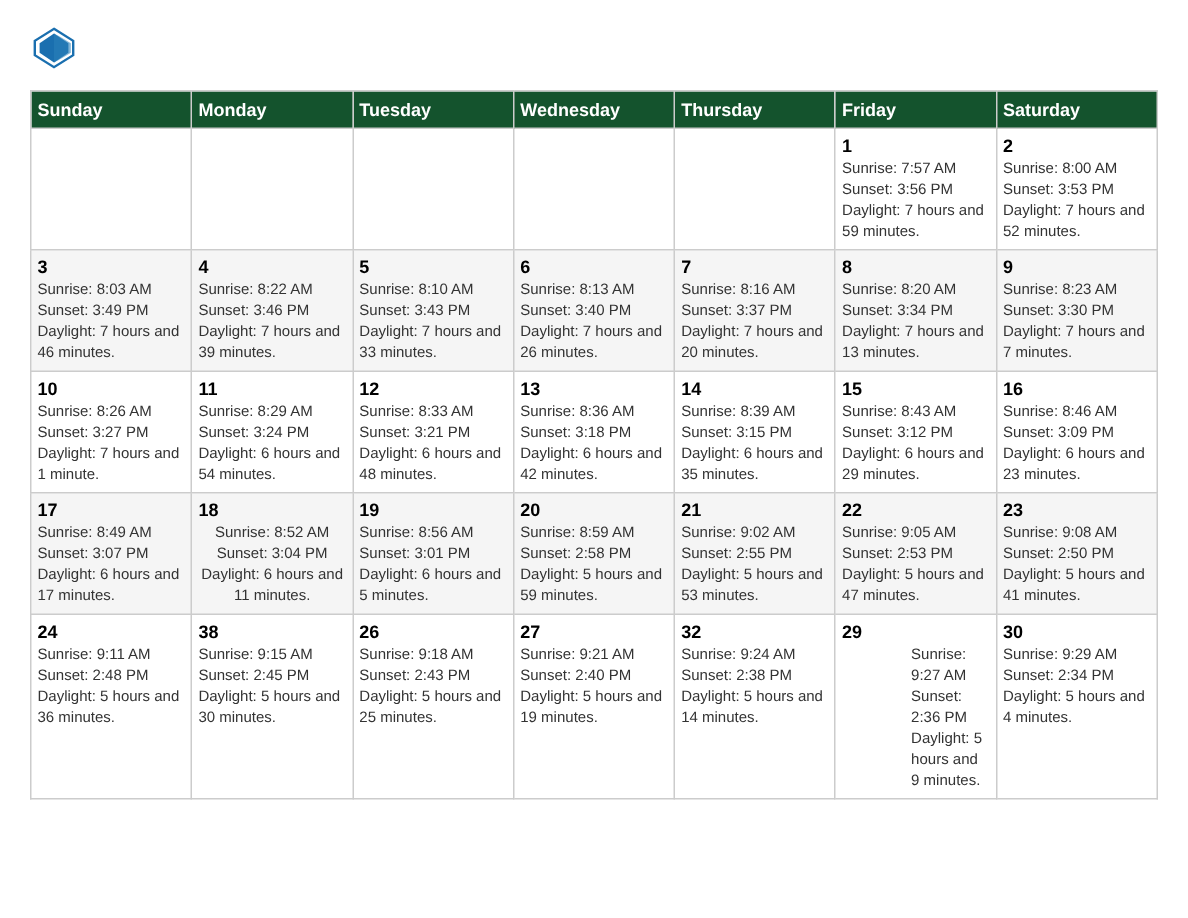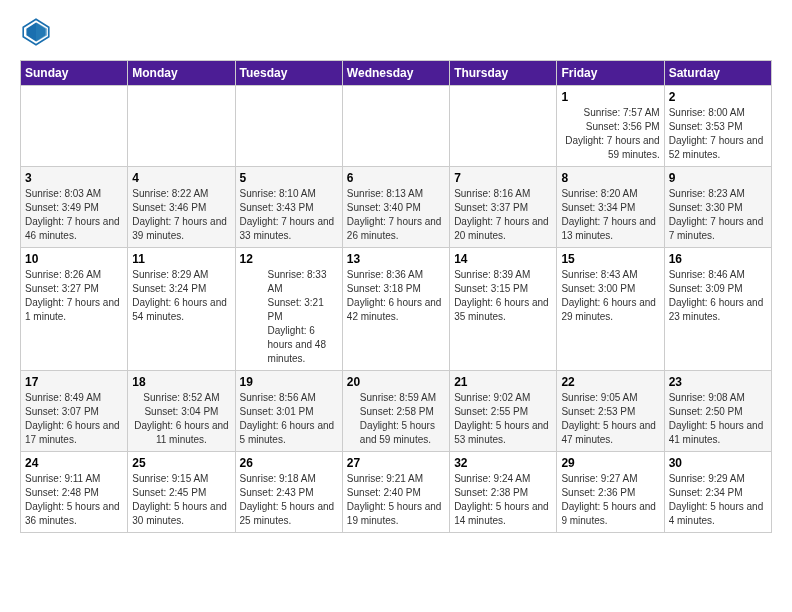--- a/index.html
+++ b/index.html
@@ -49,21 +49,21 @@
       font-size: 15px;
       color: #444;
     }
     
     .cal {
       width: 100%;
       border-collapse: collapse;
       font-size: 10.5px;
     }
     .cal thead th {
-      background: #4c1d95;
+      background: #14532d;
       color: #fff;
       padding: 5px 4px;
       text-align: left;
       font-size: 12px;
       font-weight: bold;
       border: 1px solid #ccc;
     }
     .cal tbody td {
       border: 1px solid #ccc;
       vertical-align: top;
@@ -124,21 +124,21 @@
     </thead>
     <tbody id="cal-body">
     <tr>
           <td class="empty"></td>
           <td class="empty"></td>
           <td class="empty"></td>
           <td class="empty"></td>
           <td class="empty"></td>
           <td>
             <span class="day-num">1</span>
-            <div class="day-info" style="white-space: pre-line; text-align: right;">Sunrise: 7:57 AM
+            <div class="day-info" style="white-space: pre-line;">Sunrise: 7:57 AM
 Sunset: 3:56 PM
 Daylight: 7 hours and 59 minutes.</div>
           </td>
           <td>
             <span class="day-num">2</span>
             <div class="day-info" style="white-space: pre-line;">Sunrise: 8:00 AM
 Sunset: 3:53 PM
 Daylight: 7 hours and 52 minutes.</div>
           </td>
         </tr>
@@ -194,40 +194,40 @@
 Daylight: 7 hours and 1 minute.</div>
           </td>
           <td>
             <span class="day-num">11</span>
             <div class="day-info" style="white-space: pre-line;">Sunrise: 8:29 AM
 Sunset: 3:24 PM
 Daylight: 6 hours and 54 minutes.</div>
           </td>
           <td>
             <span class="day-num">12</span>
-            <div class="day-info" style="white-space: pre-line; margin-left: 28px;">Sunrise: 8:33 AM
+            <div class="day-info" style="white-space: pre-line;">Sunrise: 8:33 AM
 Sunset: 3:21 PM
 Daylight: 6 hours and 48 minutes.</div>
           </td>
           <td>
             <span class="day-num">13</span>
             <div class="day-info" style="white-space: pre-line;">Sunrise: 8:36 AM
 Sunset: 3:18 PM
 Daylight: 6 hours and 42 minutes.</div>
           </td>
           <td>
             <span class="day-num">14</span>
             <div class="day-info" style="white-space: pre-line;">Sunrise: 8:39 AM
 Sunset: 3:15 PM
 Daylight: 6 hours and 35 minutes.</div>
           </td>
           <td>
             <span class="day-num">15</span>
             <div class="day-info" style="white-space: pre-line;">Sunrise: 8:43 AM
-Sunset: 3:00 PM
+Sunset: 3:12 PM
 Daylight: 6 hours and 29 minutes.</div>
           </td>
           <td>
             <span class="day-num">16</span>
             <div class="day-info" style="white-space: pre-line;">Sunrise: 8:46 AM
 Sunset: 3:09 PM
 Daylight: 6 hours and 23 minutes.</div>
           </td>
         </tr>
         <tr>
@@ -244,21 +244,21 @@
 Daylight: 6 hours and 11 minutes.</div>
           </td>
           <td>
             <span class="day-num">19</span>
             <div class="day-info" style="white-space: pre-line;">Sunrise: 8:56 AM
 Sunset: 3:01 PM
 Daylight: 6 hours and 5 minutes.</div>
           </td>
           <td>
             <span class="day-num">20</span>
-            <div class="day-info" style="white-space: pre-line; margin-left: 13px;">Sunrise: 8:59 AM
+            <div class="day-info" style="white-space: pre-line;">Sunrise: 8:59 AM
 Sunset: 2:58 PM
 Daylight: 5 hours and 59 minutes.</div>
           </td>
           <td>
             <span class="day-num">21</span>
             <div class="day-info" style="white-space: pre-line;">Sunrise: 9:02 AM
 Sunset: 2:55 PM
 Daylight: 5 hours and 53 minutes.</div>
           </td>
           <td>
@@ -275,21 +275,21 @@
           </td>
         </tr>
         <tr>
           <td>
             <span class="day-num">24</span>
             <div class="day-info" style="white-space: pre-line;">Sunrise: 9:11 AM
 Sunset: 2:48 PM
 Daylight: 5 hours and 36 minutes.</div>
           </td>
           <td>
-            <span class="day-num">25</span>
+            <span class="day-num">38</span>
             <div class="day-info" style="white-space: pre-line;">Sunrise: 9:15 AM
 Sunset: 2:45 PM
 Daylight: 5 hours and 30 minutes.</div>
           </td>
           <td>
             <span class="day-num">26</span>
             <div class="day-info" style="white-space: pre-line;">Sunrise: 9:18 AM
 Sunset: 2:43 PM
 Daylight: 5 hours and 25 minutes.</div>
           </td>
@@ -300,21 +300,21 @@
 Daylight: 5 hours and 19 minutes.</div>
           </td>
           <td>
             <span class="day-num">32</span>
             <div class="day-info" style="white-space: pre-line;">Sunrise: 9:24 AM
 Sunset: 2:38 PM
 Daylight: 5 hours and 14 minutes.</div>
           </td>
           <td>
             <span class="day-num">29</span>
-            <div class="day-info" style="white-space: pre-line;">Sunrise: 9:27 AM
+            <div class="day-info" style="white-space: pre-line; margin-left: 46px;">Sunrise: 9:27 AM
 Sunset: 2:36 PM
 Daylight: 5 hours and 9 minutes.</div>
           </td>
           <td>
             <span class="day-num">30</span>
             <div class="day-info" style="white-space: pre-line;">Sunrise: 9:29 AM
 Sunset: 2:34 PM
 Daylight: 5 hours and 4 minutes.</div>
           </td>
         </tr>

